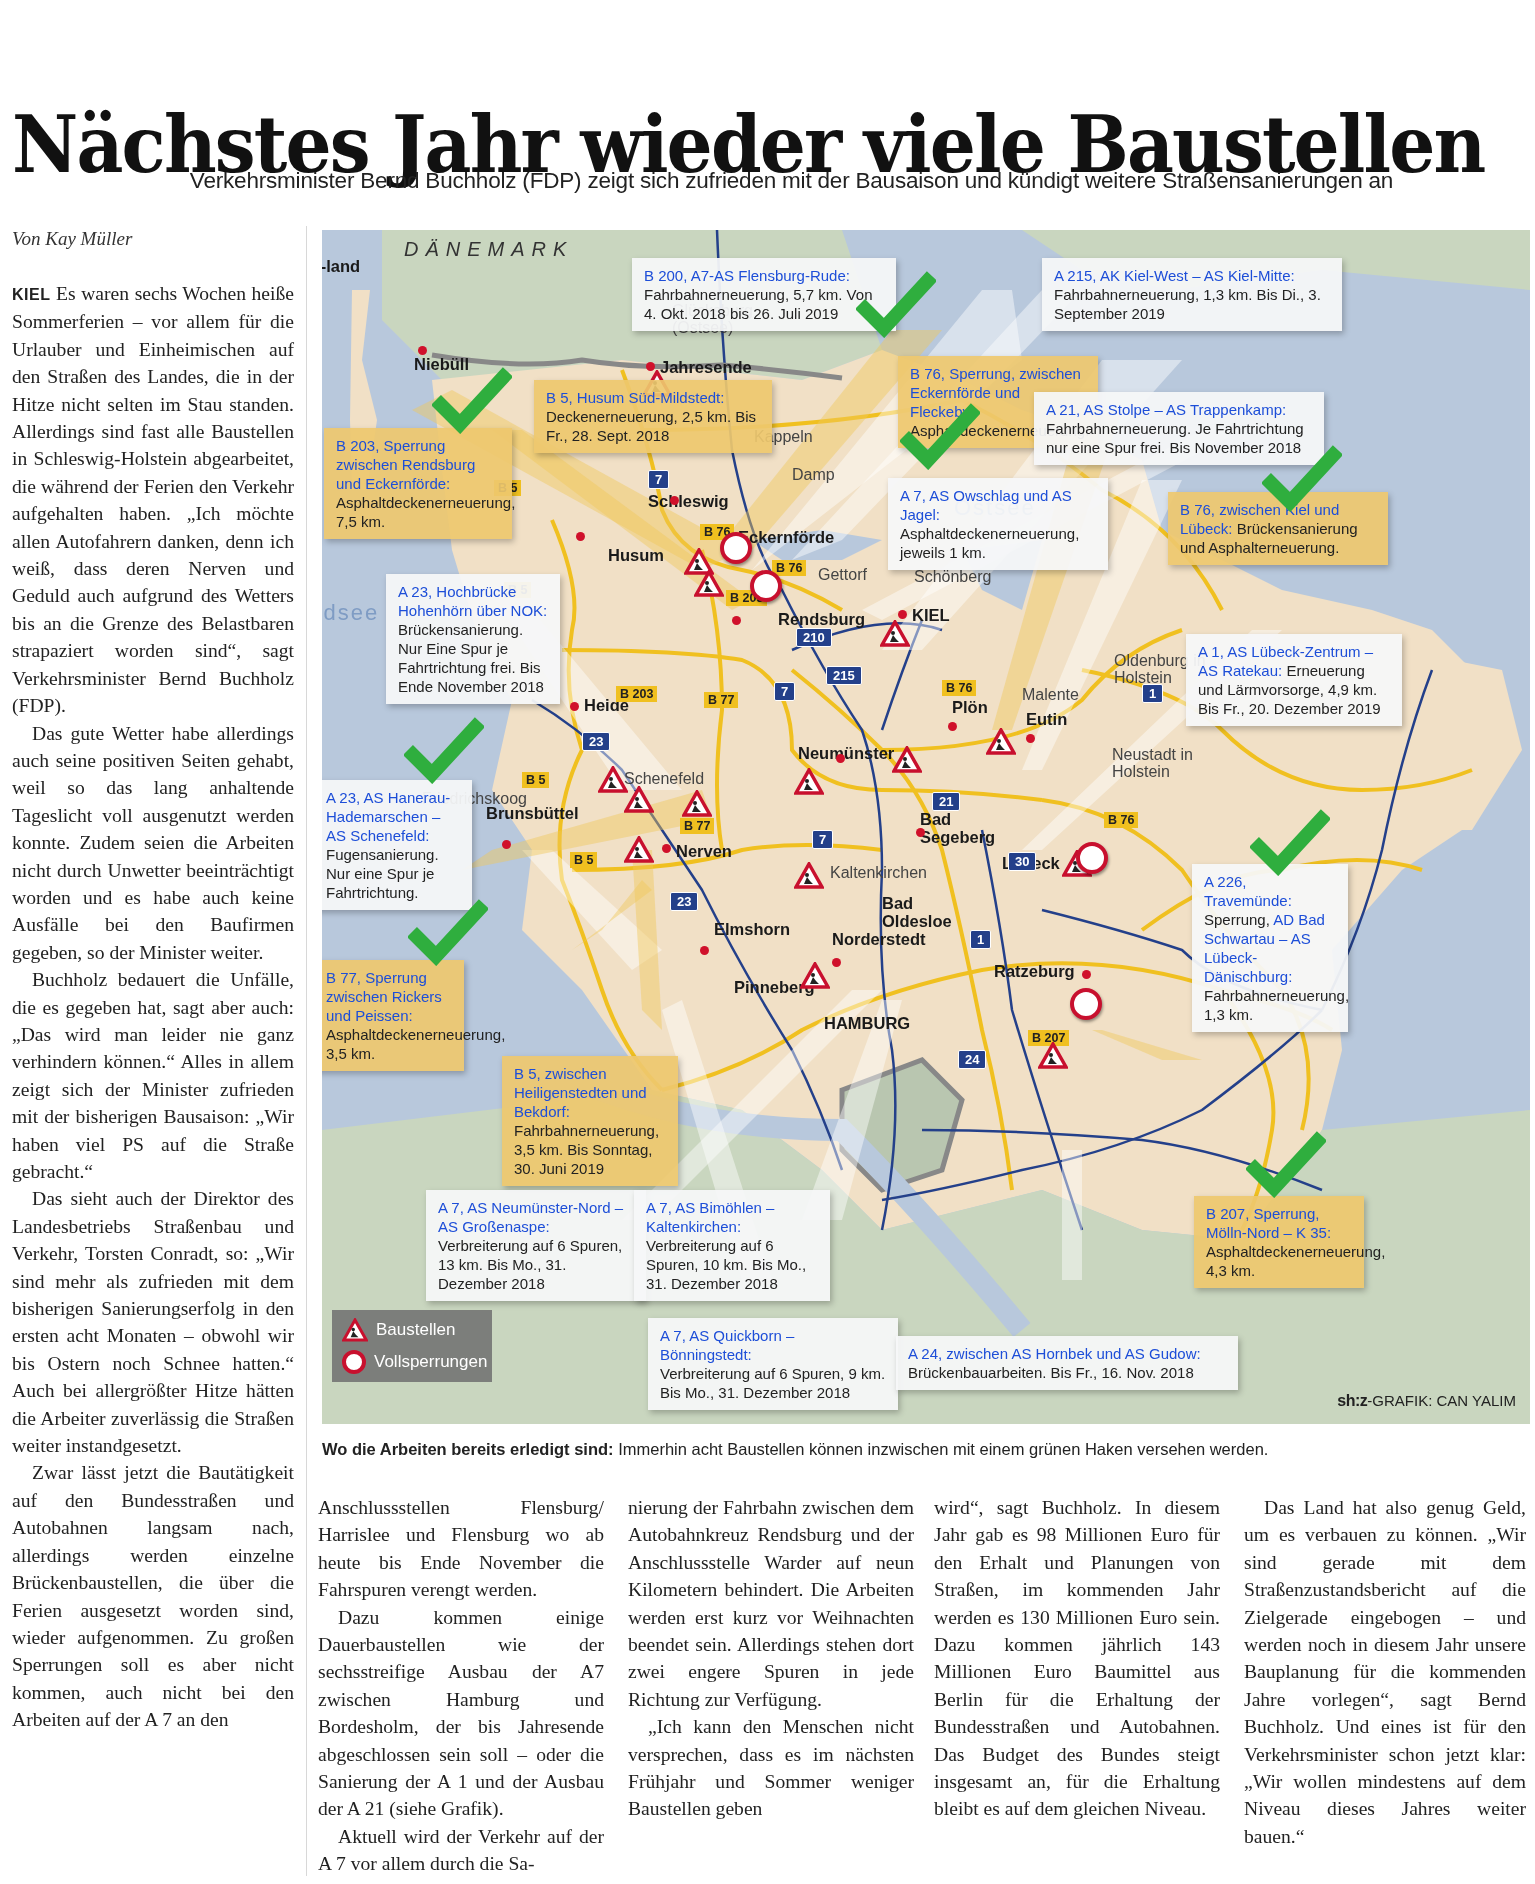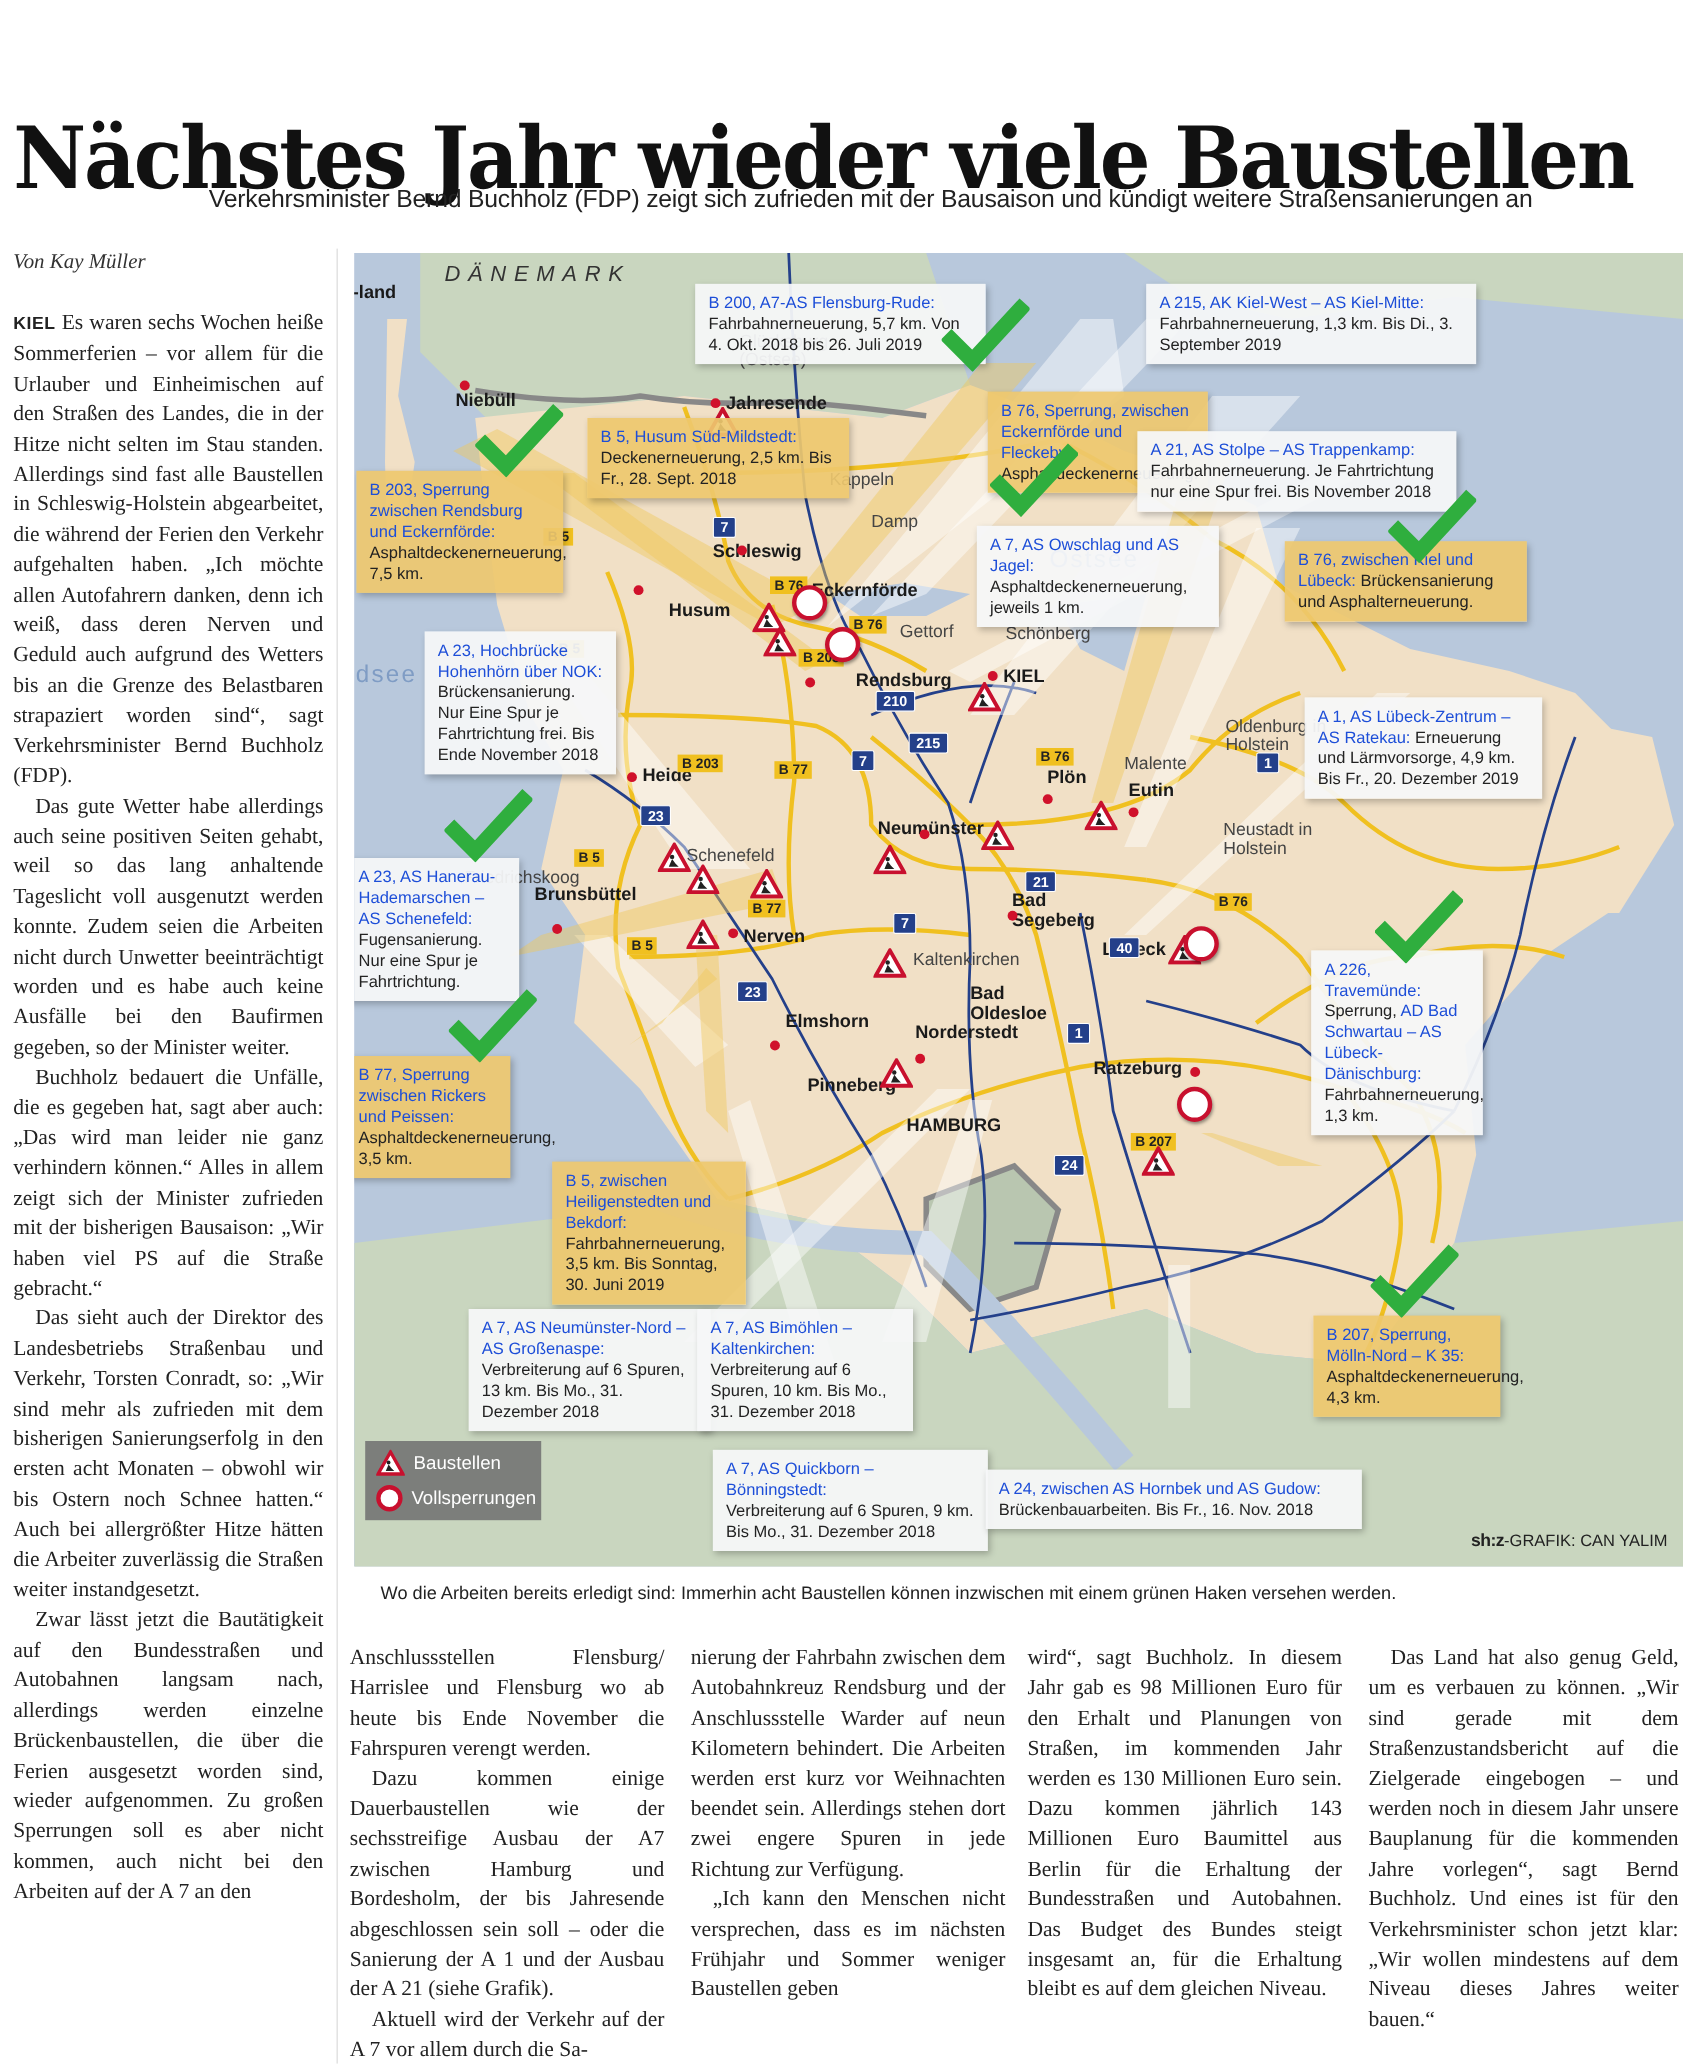--- a/index.html
+++ b/index.html
@@ -33,21 +33,21 @@
   .ab{position:absolute;background:#24408a;font-family:"Liberation Sans",sans-serif;font-weight:bold;font-size:13px;padding:1px 6px;color:#fff;border:1.5px solid #fff;border-radius:2px;}
   .tri{position:absolute;width:30px;height:27px;}
   .ring{position:absolute;width:24px;height:24px;border-radius:50%;background:#fff;border:4px solid #c8102e;box-shadow:1px 2px 3px rgba(0,0,0,0.4);}
   .dot{position:absolute;width:9px;height:9px;border-radius:50%;background:#d0112b;}
   .check{position:absolute;width:80px;height:70px;}
   .legend{position:absolute;left:10px;top:1080px;width:160px;height:72px;background:rgba(110,110,110,0.85);font-family:"Liberation Sans",sans-serif;font-size:17px;color:#fff;}
   .legend .row{position:absolute;left:10px;display:flex;align-items:center;gap:8px;}
   .credit{position:absolute;right:14px;bottom:14px;font-family:"Liberation Sans",sans-serif;font-size:15px;color:#222;}
   .credit b{font-size:16px;font-weight:900;letter-spacing:-0.5px;}
   .caption{position:absolute;left:322px;top:1440px;width:1210px;font-family:"Liberation Sans",sans-serif;font-size:16.5px;color:#222;}
-  .caption b{font-weight:normal;margin-left:24px;}
+  .caption b{font-weight:bold;}
 </style>
 </head>
 <body>
 
 <h1 class="headline">Nächstes Jahr wieder viele Baustellen</h1>
 <div class="subhead">Verkehrsminister Bernd Buchholz (FDP) zeigt sich zufrieden mit der Bausaison und kündigt weitere Straßensanierungen an</div>
 <div class="byline">Von Kay Müller</div>
 <div class="vrule"></div>
 
 <div class="col c1">
@@ -188,21 +188,21 @@
   <span class="rb" style="left:706px;top:800px;">B 207</span>
 
   <span class="ab" style="left:326px;top:240px;">7</span>
   <span class="ab" style="left:452px;top:452px;">7</span>
   <span class="ab" style="left:490px;top:600px;">7</span>
   <span class="ab" style="left:474px;top:398px;">210</span>
   <span class="ab" style="left:504px;top:436px;">215</span>
   <span class="ab" style="left:260px;top:502px;">23</span>
   <span class="ab" style="left:348px;top:662px;">23</span>
   <span class="ab" style="left:610px;top:562px;">21</span>
-  <span class="ab" style="left:686px;top:622px;">40</span>
+  <span class="ab" style="left:686px;top:622px;">30</span>
   <span class="ab" style="left:648px;top:700px;">1</span>
   <span class="ab" style="left:820px;top:454px;">1</span>
   <span class="ab" style="left:636px;top:820px;">24</span>
 
   <div class="dot" style="left:96px;top:116px;"></div>
   <div class="dot" style="left:324px;top:132px;"></div>
   <div class="dot" style="left:348px;top:266px;"></div>
   <div class="dot" style="left:254px;top:302px;"></div>
   <div class="dot" style="left:410px;top:386px;"></div>
   <div class="dot" style="left:576px;top:380px;"></div>

